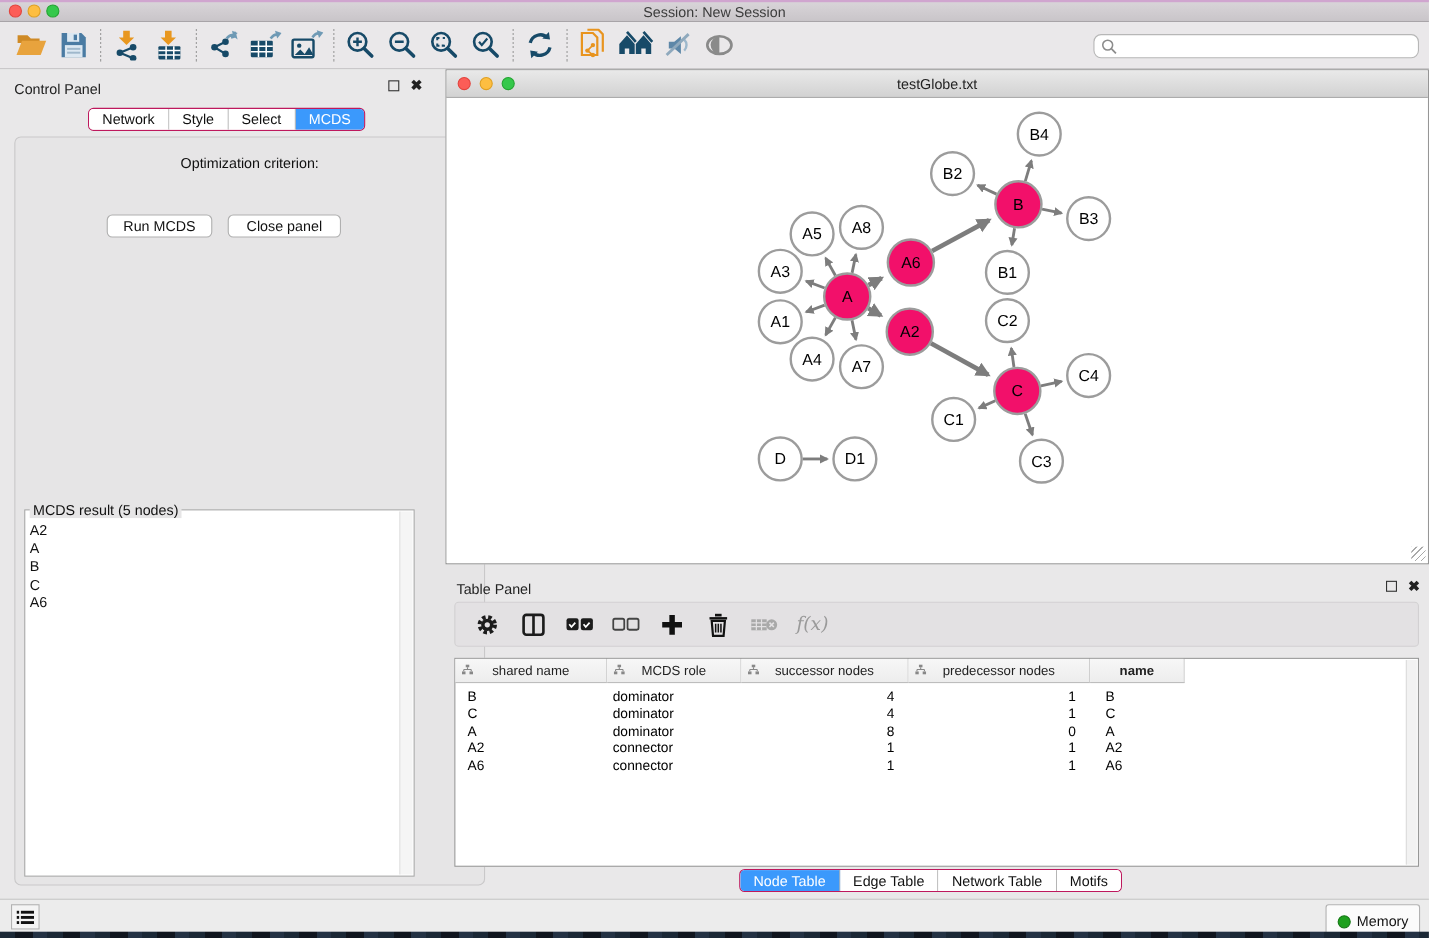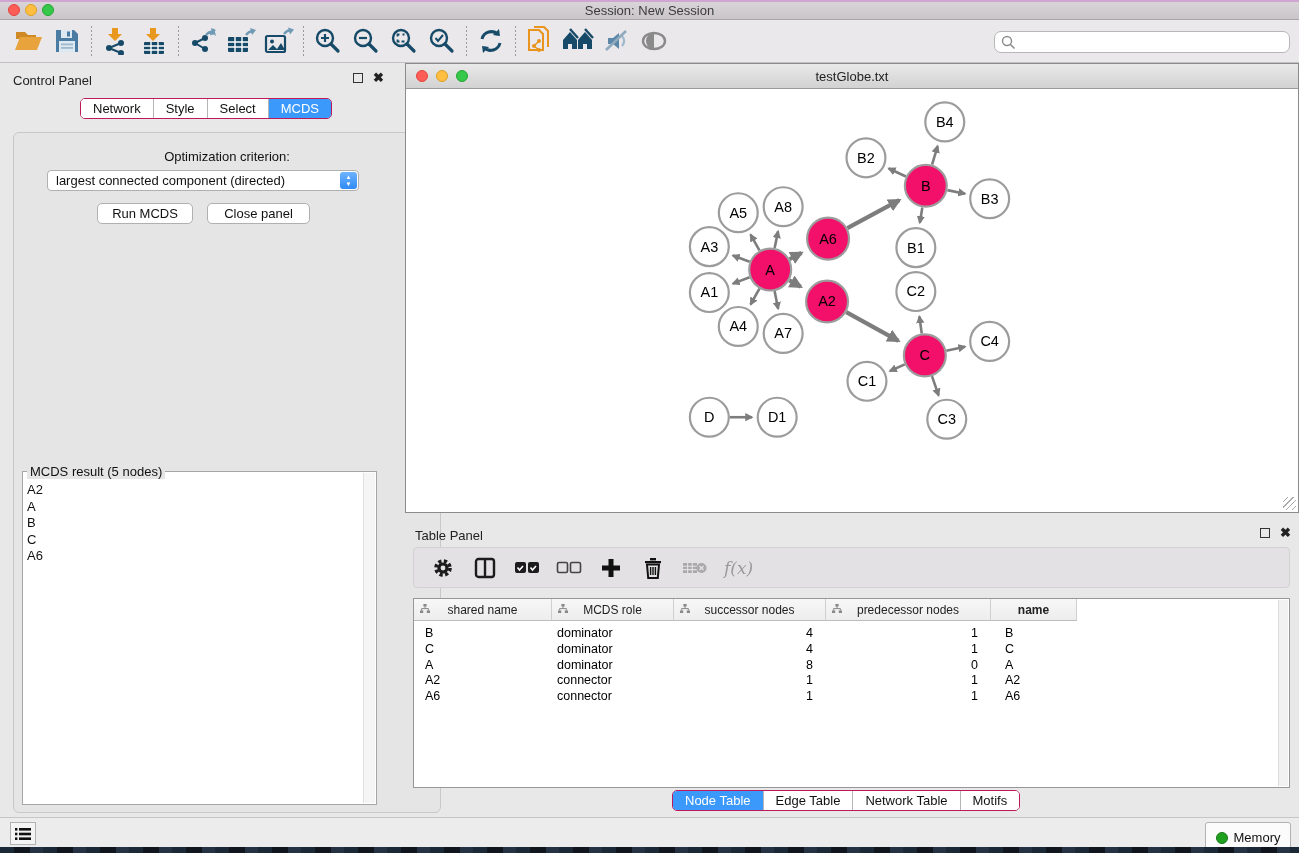--- a/index.html
+++ b/index.html
@@ -44,21 +44,21 @@
   .seg-ctl { position:absolute; display:flex; border:1px solid #be185d; border-radius:5px;
     overflow:hidden; background:#fff; height:21px; }
   .seg { display:flex; align-items:center; justify-content:center; font-size:13px; color:#111;
     border-right:1px solid #b5b5b5; padding:0 12px; background:#fff; white-space:nowrap; }
   .seg:last-child { border-right:none; }
   .seg.active { background:#3b99fc; color:#fff; }
 
   #cp-tabs { left:77px; top:33px; }
 
   #cp-body { position:absolute; left:10px; top:59px; width:428px; height:681px;
-    background:#e6e5e6; border:1px solid #c9c8c9; border-radius:6px;margin-top:8px; }
+    background:#e6e5e6; border:1px solid #c9c8c9; border-radius:6px; }
   #opt-label { position:absolute; left:0; right:0; top:16px; text-align:center; font-size:13px; color:#111; }
   #opt-select { position:absolute; left:33px; top:37px; width:312px; height:21px; background:#fff;
     border:1px solid #b0b0b0; border-radius:4px; font-size:13px; color:#111;
     display:flex; align-items:center; padding-left:8px; }
   #opt-stepper { position:absolute; right:1px; top:1px; bottom:1px; width:17px; border-radius:3px;
     background:linear-gradient(#6eb3fd,#2f8bf5); color:#fff; font-size:6px; line-height:6px;
     display:flex; flex-direction:column; align-items:center; justify-content:center; gap:1px; }
   .cp-btn { position:absolute; top:70px; height:21px; background:#fff; border:1px solid #b0b0b0;
     border-radius:5px; font-size:13px; color:#111; display:flex; align-items:center; justify-content:center; }
   #run-btn { left:83px; width:96px; }
@@ -289,27 +289,20 @@
       <span class="close-ico">✖</span>
     </div>
     <div class="seg-ctl" id="cp-tabs">
       <div class="seg">Network</div>
       <div class="seg">Style</div>
       <div class="seg">Select</div>
       <div class="seg active">MCDS</div>
     </div>
     <div id="cp-body">
       <div id="opt-label">Optimization criterion:</div>
-      <div id="opt-select">
-        <span>largest connected component (directed)</span>
-        <span id="opt-stepper">
-            <span>▲</span>
-            <span>▼</span>
-          </span>
-      </div>
       <div class="cp-btn" id="run-btn">Run MCDS</div>
       <div class="cp-btn" id="closep-btn">Close panel</div>
       <div id="result-box">
         <span id="result-legend">MCDS result (5 nodes)</span>
         <div id="result-list">
           <div class="result-item">A2</div>
           <div class="result-item">A</div>
           <div class="result-item">B</div>
           <div class="result-item">C</div>
           <div class="result-item">A6</div>

